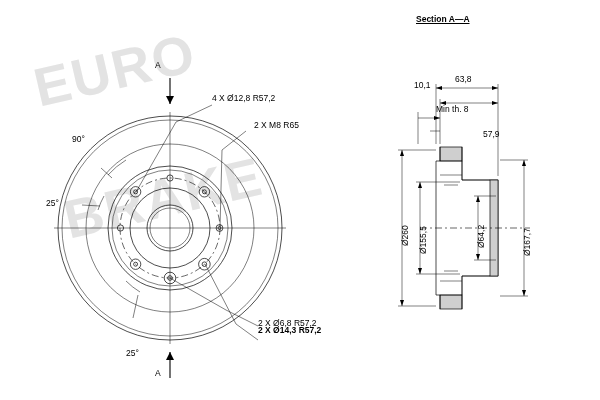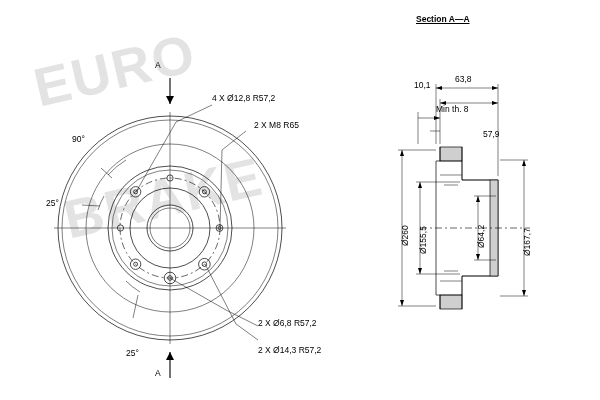--- a/index.html
+++ b/index.html
@@ -223,21 +223,21 @@
 
   <div class="lbl" style="left:155px;top:60px;">A</div>
   <div class="lbl" style="left:155px;top:368px;">A</div>
 
   <div class="lbl" style="left:212px;top:93px;text-align:right;">4 X Ø12,8 R57,2</div>
   <div class="lbl" style="left:254px;top:120px;">2 X M8 R65</div>
   <div class="lbl" style="left:72px;top:134px;">90°</div>
   <div class="lbl" style="left:46px;top:198px;">25°</div>
   <div class="lbl" style="left:126px;top:348px;">25°</div>
   <div class="lbl" style="left:258px;top:318px;">2 X Ø6,8 R57,2</div>
-  <div class="lbl" style="left:258px;top:345px;">2 X Ø14,3 R57,2</div>
+  <div class="lbl" style="left:258px;top:325px;font-weight:bold;">2 X Ø14,3 R57,2</div>
 
   <div class="lbl" style="left:455px;top:74px;">63,8</div>
   <div class="lbl" style="left:483px;top:89px;margin-top:40px;">57,9</div>
   <div class="lbl" style="left:414px;top:80px;">10,1</div>
   <div class="lbl" style="left:400px;top:104px;padding-left:36px;">Min th. 8</div>
 
   <div class="lbl vert" style="left:400px;top:246px;">Ø260</div>
   <div class="lbl vert" style="left:418px;top:254px;">Ø155,5</div>
   <div class="lbl vert" style="left:476px;top:248px;">Ø64,2</div>
   <div class="lbl vert" style="left:522px;top:256px;">Ø167,7</div>

